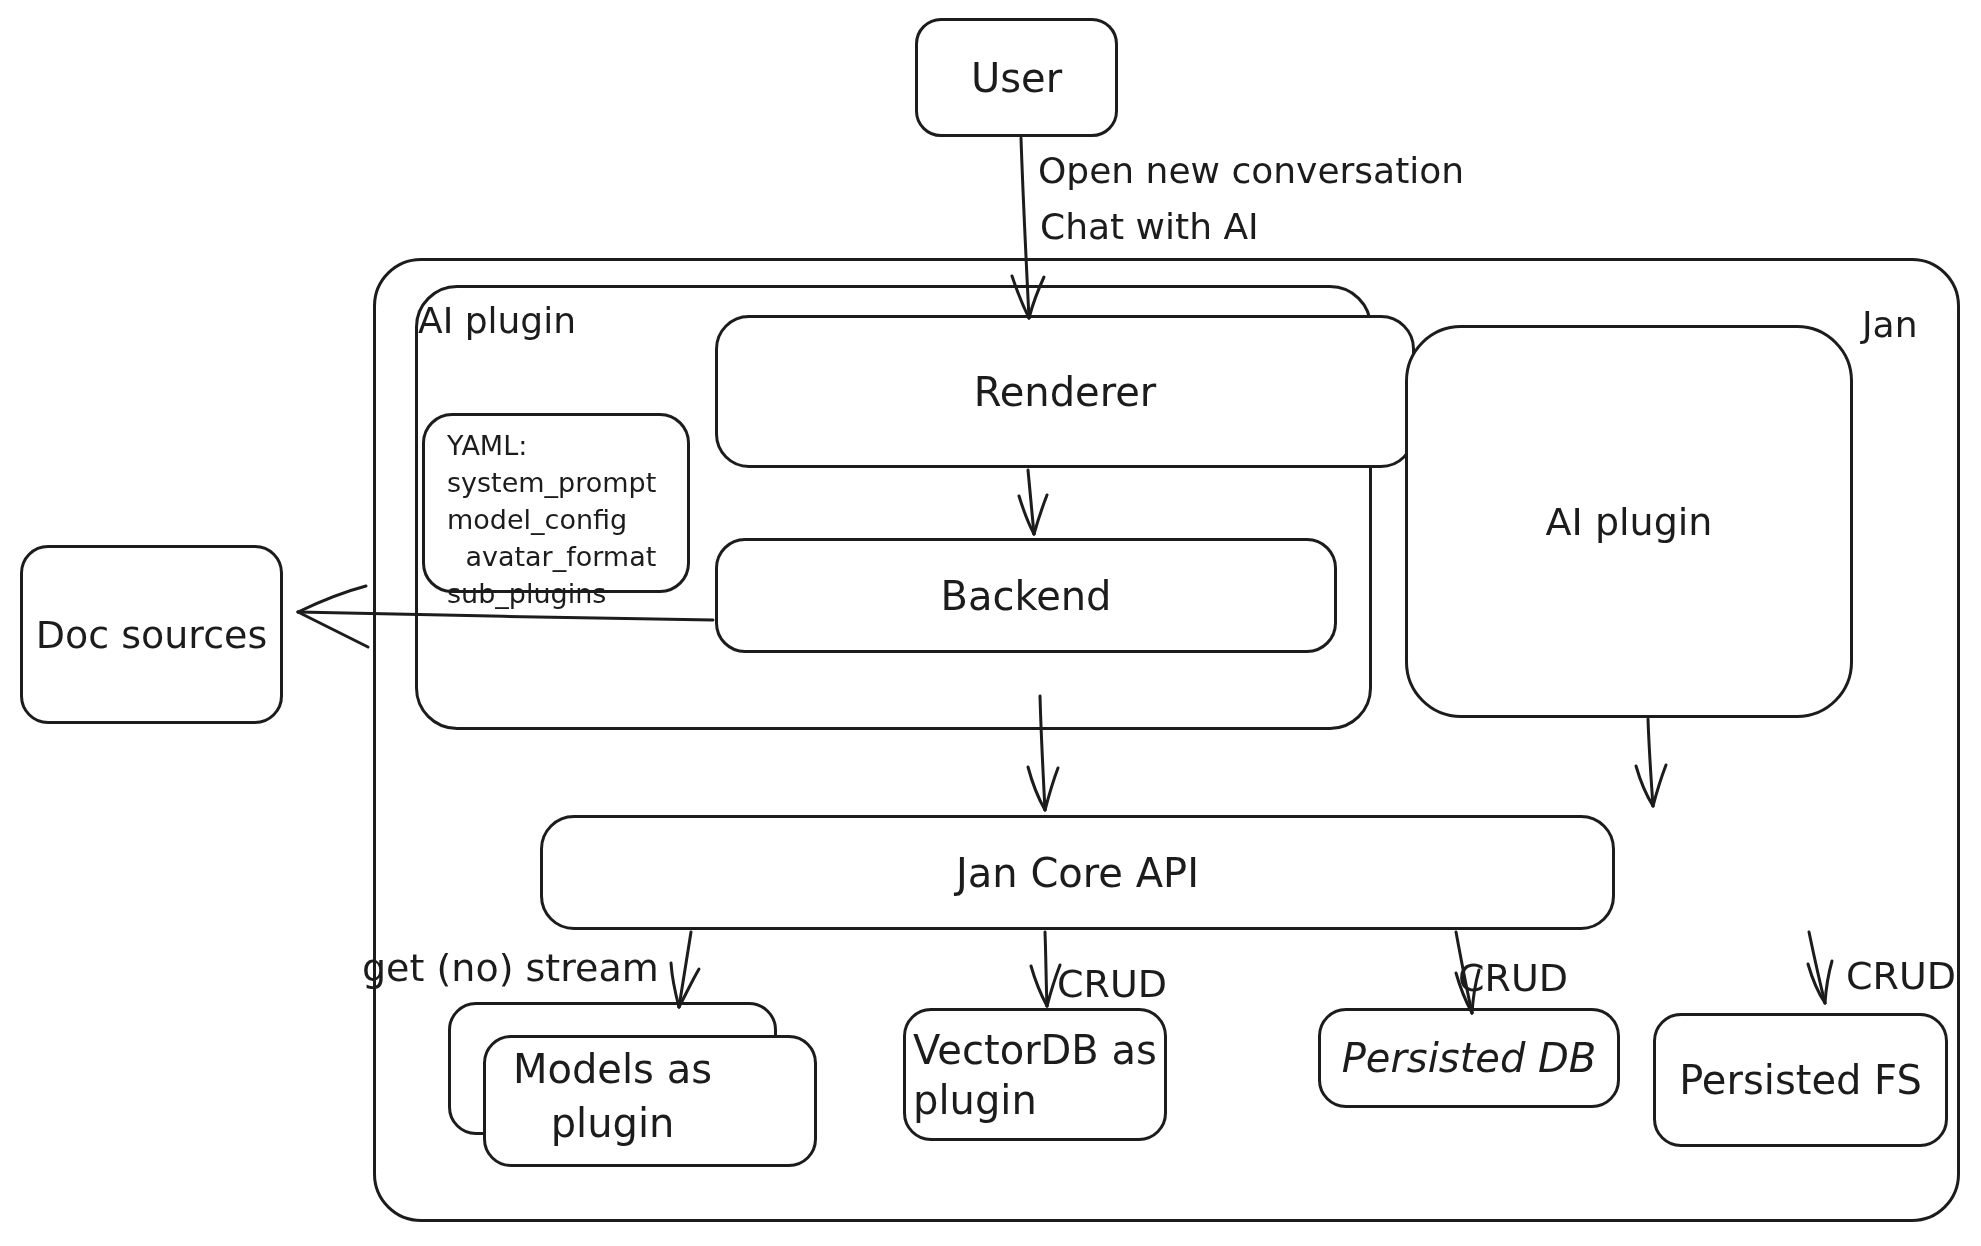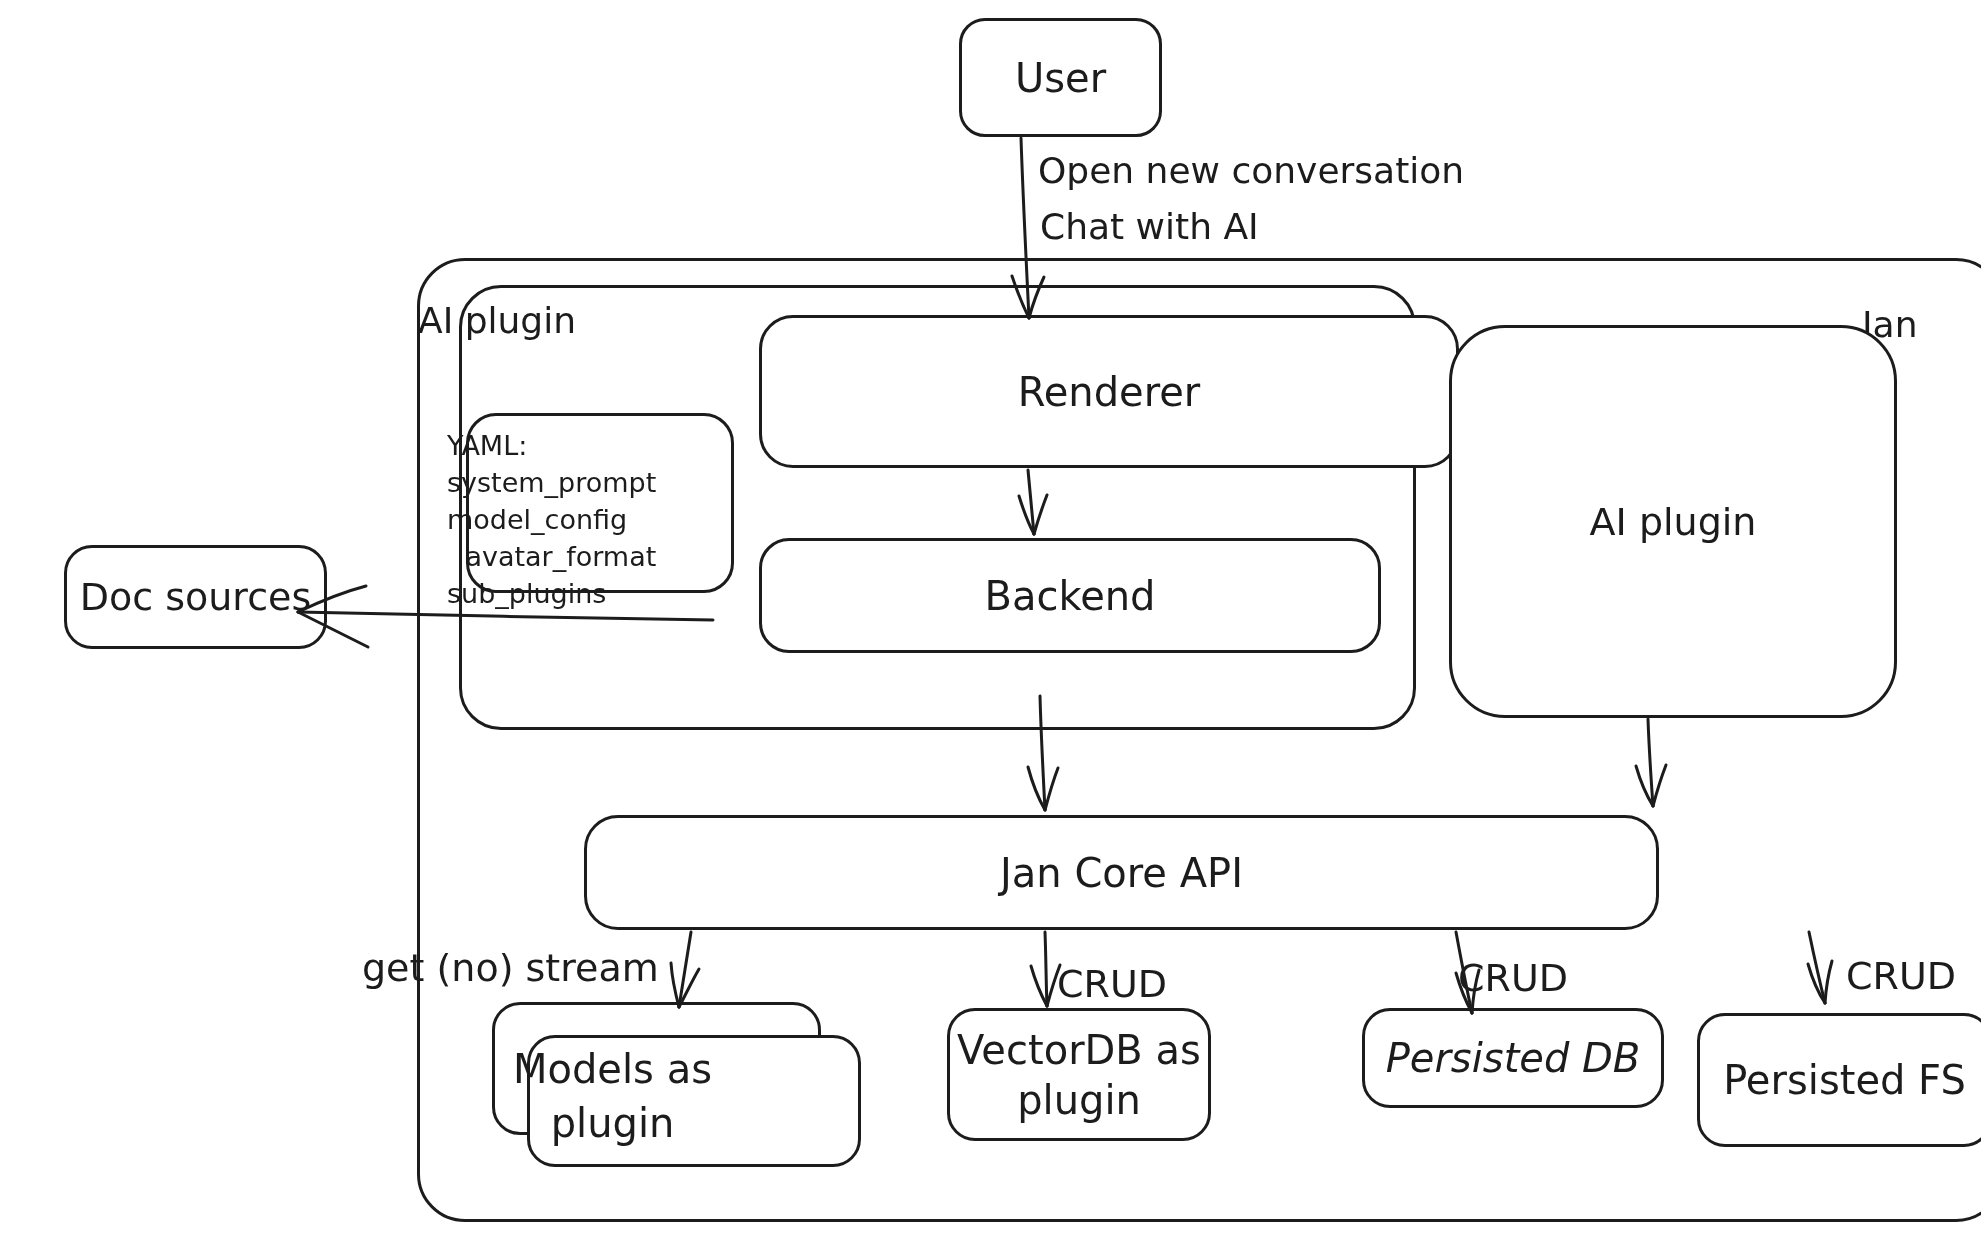--- a/index.html
+++ b/index.html
@@ -11,22 +11,21 @@
     color:#1c1c1c;
     overflow:hidden;
   }
   .box{
     position:absolute;
     border:3px solid #1c1c1c;
     border-radius:26px;
     background:#ffffff;
     box-sizing:border-box;
     display:flex;align-items:center;justify-content:center;
-    text-align:center;
-    margin-left:44px;
+    text-align:left;
   }
   .lbl{
     position:absolute;
     white-space:pre;
     color:#1c1c1c;
   }
   .node-label{font-size:40px;}
   .small-label{font-size:36px;}
   .yaml{font-size:27px;line-height:37px;white-space:pre;}
   .two-line{line-height:54px;font-size:40px;}
@@ -62,21 +61,21 @@
   </div>
 
   <div class="box" style="left:1405px;top:325px;width:448px;height:393px;border-radius:56px;">
     <span class="node-label" style="font-size:38px;">AI plugin</span>
   </div>
 
   <div class="box" style="left:915px;top:18px;width:203px;height:119px;border-radius:26px;">
     <span class="node-label">User</span>
   </div>
 
-  <div class="box" style="left:20px;top:545px;width:263px;height:104px;border-radius:28px;">
+  <div class="box" style="left:20px;top:545px;width:263px;height:179px;border-radius:28px;">
     <span class="node-label" style="font-size:38px;">Doc sources</span>
   </div>
 
   <div class="box" style="left:540px;top:815px;width:1075px;height:115px;border-radius:34px;">
     <span class="node-label">Jan Core API</span>
   </div>
 
   <div class="box" style="left:448px;top:1002px;width:329px;height:133px;border-radius:28px;"></div>
   <div class="box" style="left:483px;top:1035px;width:334px;height:132px;border-radius:28px;"></div>
   <div class="lbl two-line" style="left:450px;top:1042px;width:325px;text-align:center;"><span style="display:block;">Models as</span><span style="display:block;">plugin</span></div>

